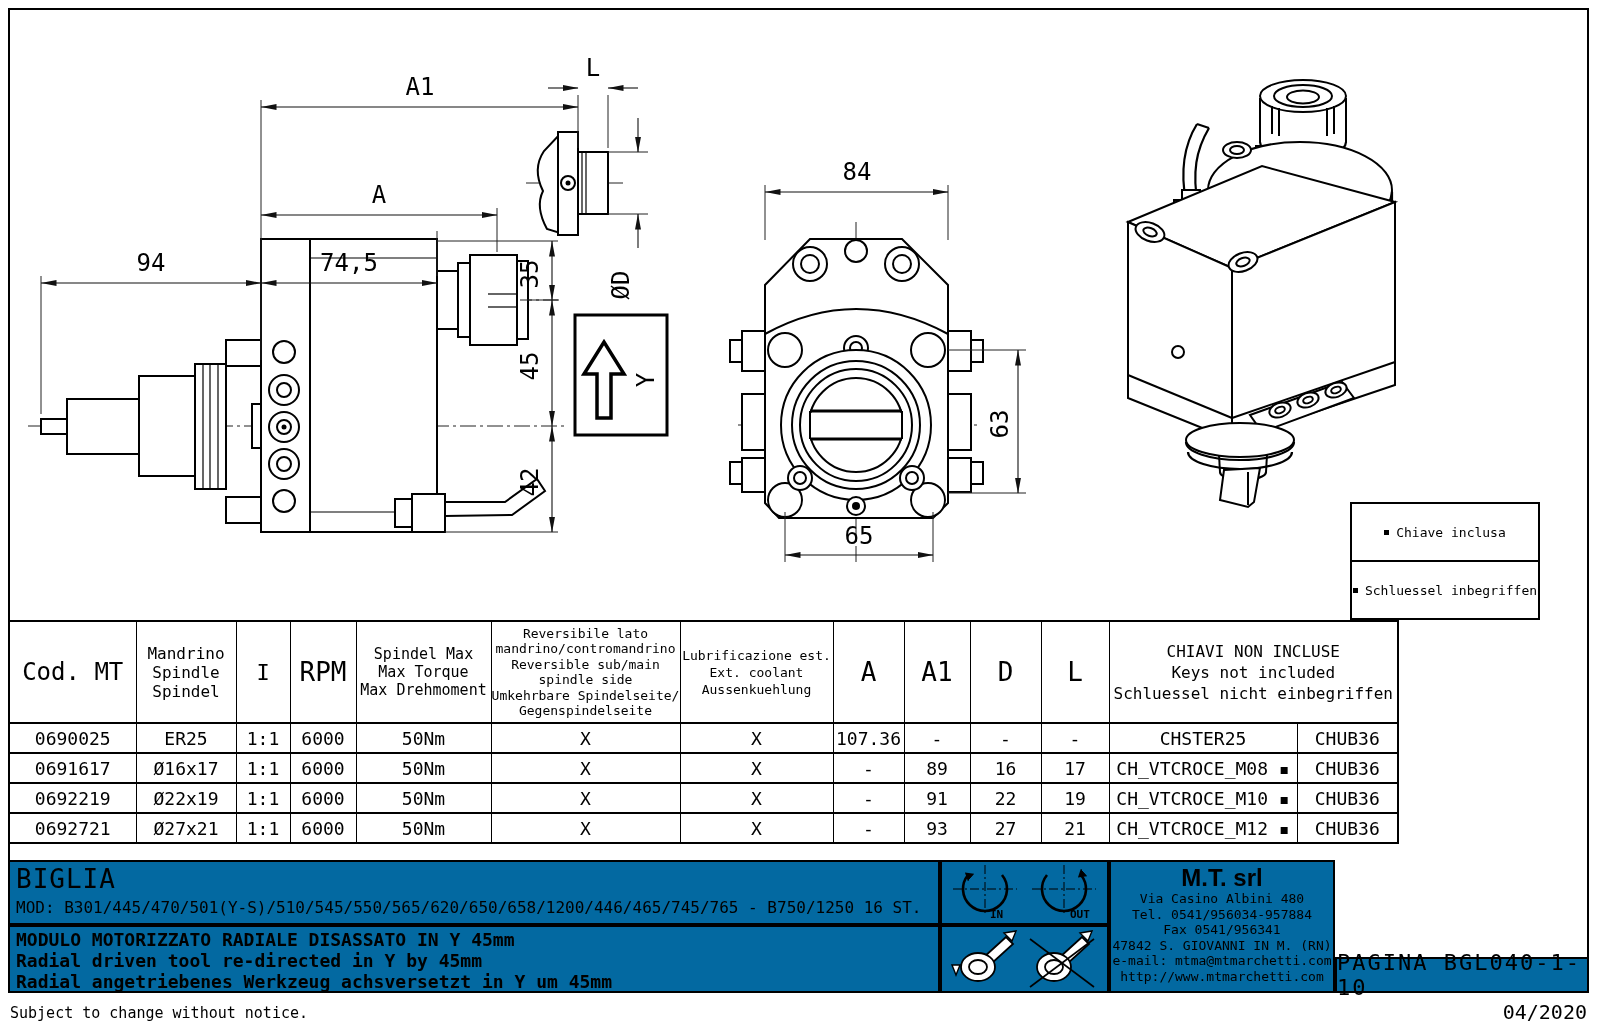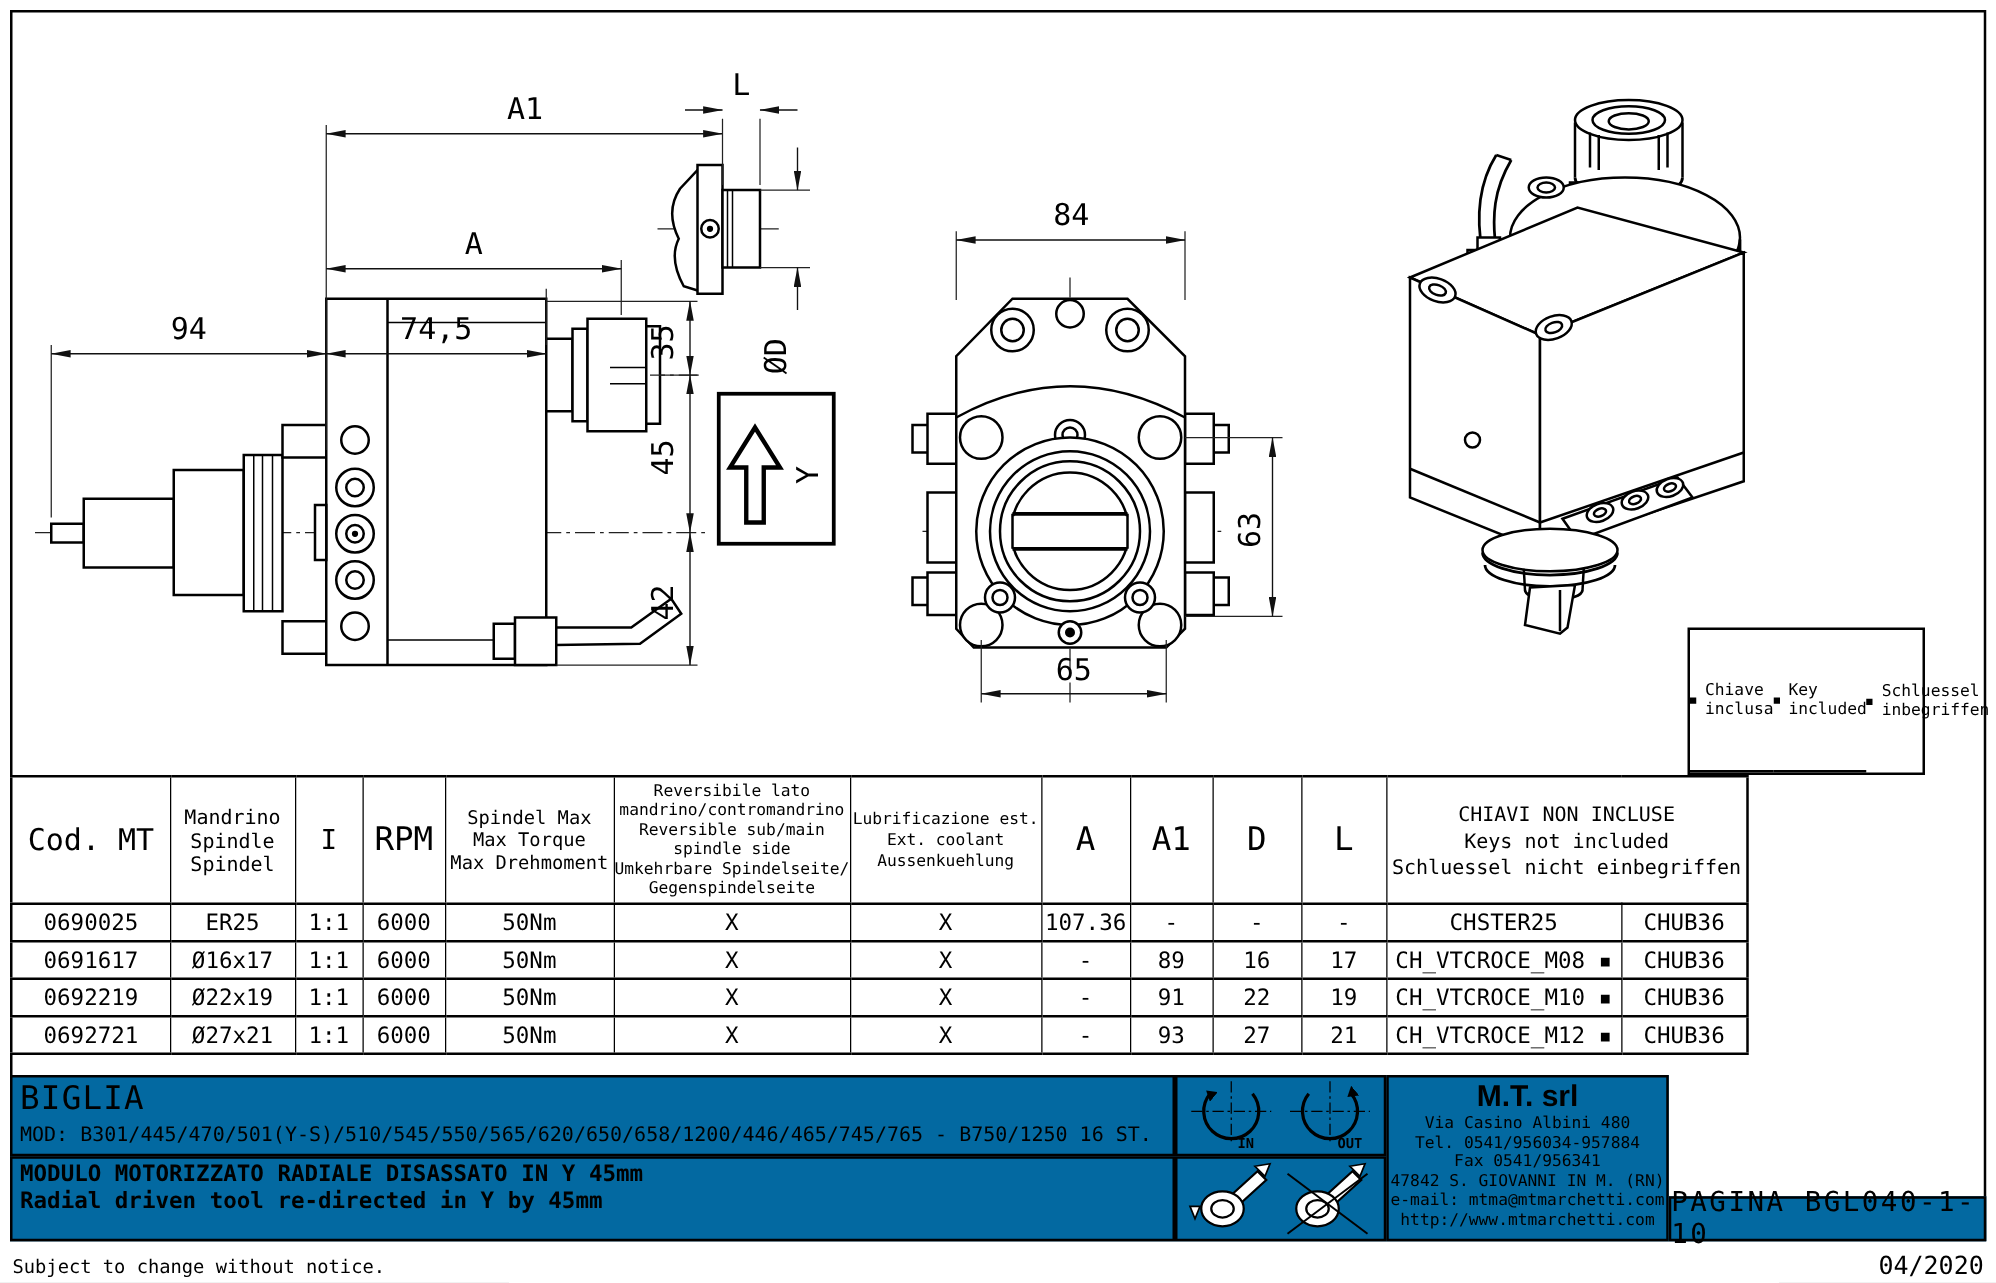--- a/index.html
+++ b/index.html
@@ -11,21 +11,21 @@
   
   .ln{fill:#fff;stroke:#000;stroke-width:2;}
   .lnn{fill:none;stroke:#000;stroke-width:2;}
   .thin{fill:none;stroke:#000;stroke-width:1.2;}
   .cl{fill:none;stroke:#222;stroke-width:1;stroke-dasharray:16 4 3 4;}
   .ext{fill:none;stroke:#222;stroke-width:1;}
   .dim{fill:none;stroke:#111;stroke-width:1.1;}
   .dimt{font-size:24px;fill:#000;text-anchor:middle;}
   .ison{fill:none;stroke:#000;stroke-width:2.2;stroke-linejoin:round;}
   
-  .legend{position:absolute;left:1350px;top:502px;width:190px;height:118px;border:2px solid #000;box-sizing:border-box;display:flex;background:#fff;}
+  .legend{position:absolute;left:1350px;top:502px;width:190px;height:118px;border:2px solid #000;box-sizing:border-box;display:flex;flex-direction:column;background:#fff;}
   .legend-row{flex:1;display:flex;align-items:center;justify-content:center;gap:7px;border-bottom:2px solid #000;font-size:13px;}
   .legend-row:last-child{border-bottom:none;}
   .sq{width:5px;height:5px;background:#000;display:inline-block;flex:0 0 auto;}
   
   .spec{position:absolute;left:8px;top:620px;width:1391px;border-collapse:collapse;table-layout:fixed;background:#fff;}
   .spec th,.spec td{border:1px solid #000;border-top-width:2px;border-bottom-width:2px;padding:0;text-align:center;vertical-align:middle;font-weight:normal;white-space:pre-line;overflow:hidden;}
   .spec{border:2px solid #000;}
   .hrow th{height:100px;}
   .drow td{height:28px;font-size:18px;}
   .h-cod{font-size:24px;} .h-sp{font-size:16px;line-height:19px;} .h-i{font-size:22px;}
@@ -284,24 +284,20 @@
         <polygon class="ln" points="1224,470 1220,500 1248,507 1254,502 1260,468"></polygon>
         <line class="lnn" x1="1248" y1="472" x2="1248" y2="505"></line>
       </g>
     </g>
   </svg>
 
   <div class="legend">
     <div class="legend-row">
       <span class="sq"></span>
       <span>Chiave inclusa</span>
-    </div>
-    <div class="legend-row">
-      <span class="sq"></span>
-      <span>Key included</span>
     </div>
     <div class="legend-row">
       <span class="sq"></span>
       <span>Schluessel inbegriffen</span>
     </div>
   </div>
 
   <table class="spec">
     <colgroup>
       <col style="width:127px">
@@ -412,20 +408,21 @@
   </table>
 
   <div class="fbox" style="left:8px;top:860px;width:932px;height:65px;">
     <div class="biglia-name">BIGLIA</div>
     <div class="biglia-mod">MOD: B301/445/470/501(Y-S)/510/545/550/565/620/650/658/1200/446/465/745/765 - B750/1250 16 ST.</div>
   </div>
 
   <div class="fbox desc-wrap" style="left:8px;top:925px;width:932px;height:68px;">
     <div class="desc-line">MODULO MOTORIZZATO RADIALE DISASSATO IN Y 45mm</div>
     <div class="desc-line">Radial driven tool re-directed in Y by 45mm</div>
+    <div class="desc-line">Radial angetriebenes Werkzeug achsversetzt in Y um 45mm</div>
   </div>
 
   <div class="fbox" style="left:940px;top:860px;width:169px;height:65px;">
     <svg width="165" height="61" viewBox="0 0 165 61">
       <g stroke="#000" stroke-width="1" stroke-dasharray="9 3 2 3" fill="none">
         <line x1="11" y1="27" x2="75" y2="27"></line>
           <line x1="43" y1="3" x2="43" y2="53"></line>
         <line x1="90" y1="27" x2="154" y2="27"></line>
           <line x1="122" y1="3" x2="122" y2="53"></line>
       </g>

